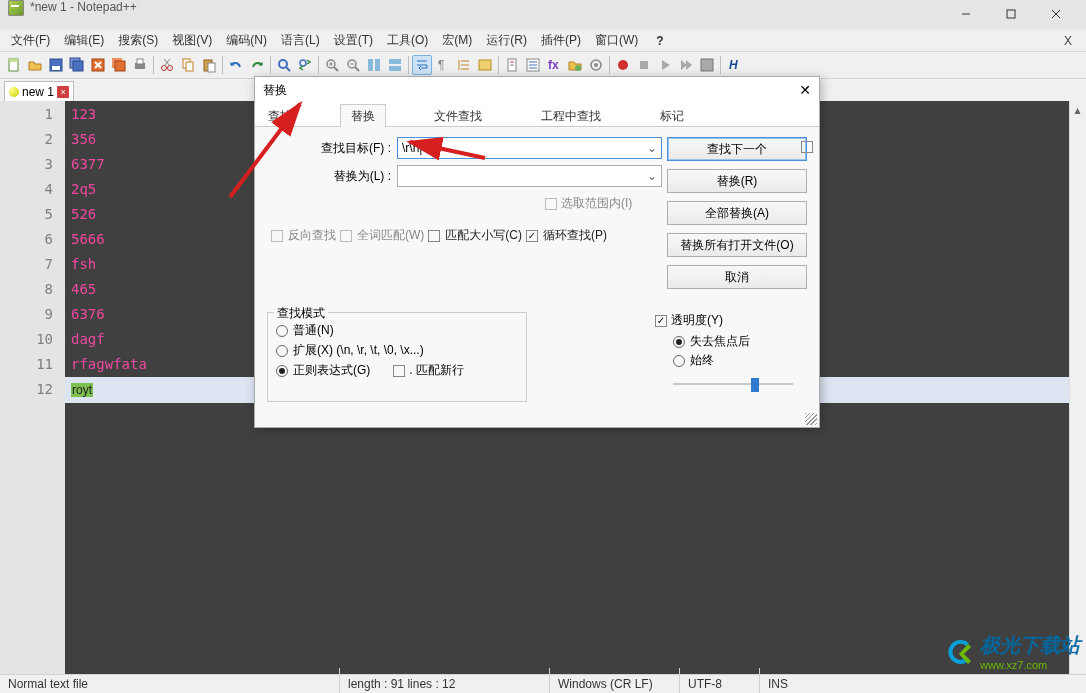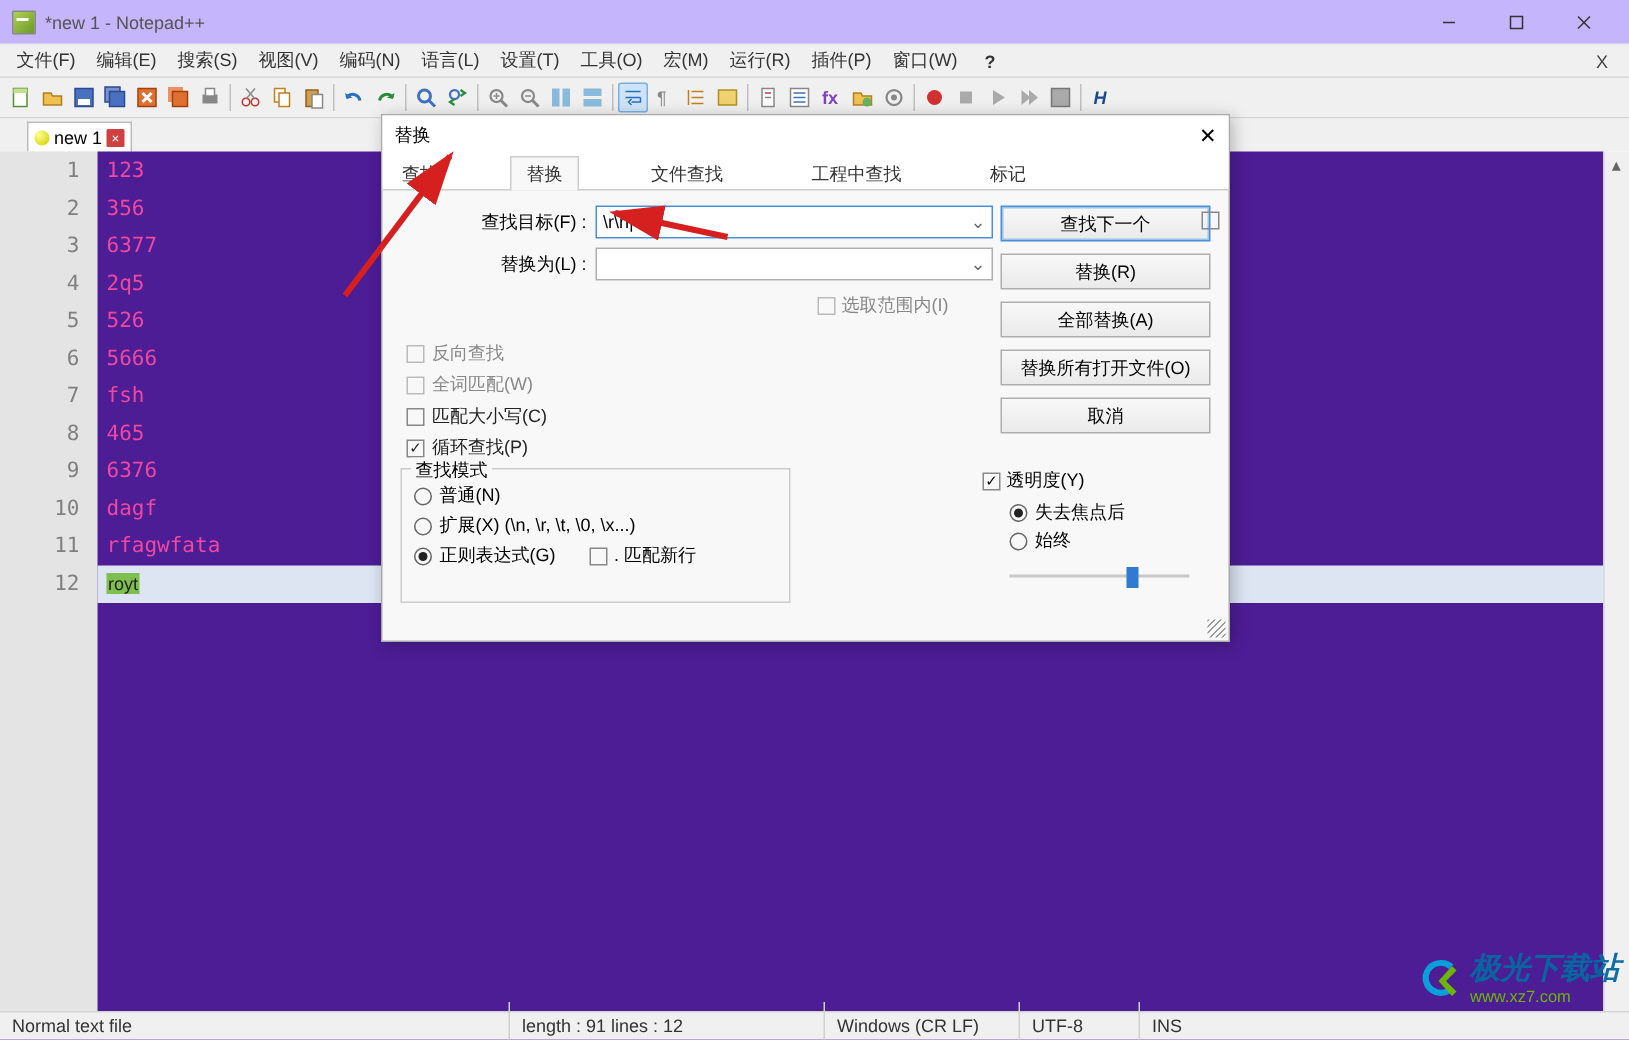--- a/index.html
+++ b/index.html
@@ -1,48 +1,48 @@
 <!DOCTYPE html>
 <html><head>
 <meta charset="utf-8">
 <style>
 * { box-sizing: border-box; margin: 0; padding: 0; font-family: "Microsoft YaHei", "Segoe UI", Tahoma, sans-serif; font-size: 12px; }
 body { background: #fff; width: 1086px; height: 693px; overflow: hidden; position: relative; }
 
 
-.titlebar { height: 30px; background: #c4b5fd; display: flex; align-items: center; padding: 0 8px; border-bottom: 1px solid #e8e8e8; }
+.titlebar { height: 30px; background: #e5e5e5; display: flex; align-items: flex-start; padding: 0 8px; border-bottom: 1px solid #e8e8e8; }
 .titlebar .app-icon { width:16px; height:16px; margin-right:6px; display:inline-block; background:linear-gradient(135deg,#b0d050,#6a9a2a); border:1px solid #888; border-radius:1px; position:relative;}
 .titlebar .app-icon::after{content:"";position:absolute;left:2px;top:4px;width:8px;height:2px;background:#fff;}
 .titlebar .title { color:#555; }
 .titlebar .winbtns { margin-left:auto; display:flex; }
 .titlebar .winbtns div { width:45px; height:28px; display:flex; align-items:center; justify-content:center; color:#666; }
 
 
 .menubar { height:22px; display:flex; align-items:center; padding:0 4px; background:#f0f0f0; border-bottom:1px solid #d8d8d8;}
 .menubar span { padding:2px 7px; color:#333;}
 .menubar .help { margin-left:4px; font-weight:bold;}
 .menubar .close-x{ margin-left:auto; padding:2px 10px; color:#444;}
 
 
 .toolbar { height:27px; background:#f0f0f0; border-bottom:1px solid #d4d4d4; display:flex; align-items:center; padding:0 4px; gap:1px; overflow:hidden;}
 .tb-btn { width:20px; height:20px; border:1px solid transparent; display:flex; align-items:center; justify-content:center; border-radius:2px;}
 .tb-btn svg{display:block;}
 .tb-sep{ width:1px; height:18px; background:#c0c0c0; margin:0 2px;}
 
 
-.doctabs { height:22px; background:#f0f0f0; display:flex; align-items:flex-end; padding-left:18px;}
+.doctabs { height:22px; background:#f0f0f0; display:flex; align-items:flex-end; padding-left:4px;}
 .doctab { height:20px; background:#fff; border:1px solid #bcbcbc; border-bottom:none; display:flex; align-items:center; padding:0 4px; gap:3px;}
 .doctab .dot{ width:10px;height:10px;border-radius:50%;background:radial-gradient(circle at 30% 30%, #ff8, #cc0);}
 .doctab .x{ width:12px;height:12px;background:#d04040;color:#fff;font-size:9px;display:flex;align-items:center;justify-content:center;border-radius:1px;}
 
 
 .editor-wrap { position:absolute; top:101px; left:0; right:0; bottom:19px; display:flex; }
 .gutter { width:65px; background:#e4e4e4; text-align:right; padding-top:1px;}
 .gutter div{ color:#808080; font:14px/25px Consolas,monospace; padding-right:12px;}
-.code { flex:1; background:#4c1d95; padding-top:1px; position:relative;}
+.code { flex:1; background:#404040; padding-top:1px; position:relative;}
 .code .line{ font:14px/25px Consolas,monospace; color:#f048a0; padding-left:6px;}
 .code .line.sel{ background:#dde4f2;}
 .code .line .hilite{ background:#7ec050; color:#222; padding:0 1px;}
 .vscroll{ width:17px; background:#f0f0f0; border-left:1px solid #ddd; position:relative;}
 .vscroll .arr{width:15px;height:17px;display:flex;align-items:center;justify-content:center;color:#666;}
 
 
 .statusbar{ position:absolute; bottom:0; left:0; right:0; height:19px; background:#f0f0f0; border-top:1px solid #d4d4d4; display:flex; align-items:center; font-size:12px; color:#333;}
 .statusbar .cell{ padding:0 8px; border-right:1px solid #d0d0d0; height:32px; display:flex; align-items:center; white-space:nowrap;}
 .statusbar .cell:last-child{border:none;}
@@ -59,21 +59,21 @@
 .row label{ width:100px; text-align:right; padding-right:6px;}
 .row .combo{ flex:1; height:22px; border:1px solid #4a90d9; background:#fff; display:flex; align-items:center; padding:0 4px; position:relative; max-width:265px;}
 .row .combo.plain{ border-color:#adadad;}
 .row .combo .dd{ margin-left:auto; color:#666;}
 .btncol{ position:absolute; right:12px; top:10px; width:140px; display:flex; flex-direction:column; gap:8px;}
 .btncol button{ height:24px; background:linear-gradient(#f8f8f8,#eaeaea); border:1px solid #adadad;}
 .btncol button.primary{ border-color:#4a90d9; box-shadow:0 0 0 1px #9cc3ea inset;}
 .chk-extra{ position:absolute; right:12px; top:13px; width:12px; height:12px; border:1px solid #888; left:auto;}
 .inselchk{ position:absolute; left:420px; top:68px; display:flex; align-items:center; gap:4px; color:#888;}
 .inselchk .box{width:12px;height:12px;border:1px solid #aaa;}
-.opts{ position:absolute; left:16px; top:100px; display:flex; flex-direction:column; gap:4px;}
+.opts{ position:absolute; left:16px; top:100px; display:flex; gap:4px;}
 .opts .opt{ display:flex; align-items:center; gap:5px; color:#888;}
 .opts .opt.enabled{color:#222;}
 .box{width:12px;height:12px;border:1px solid #888;display:inline-flex;align-items:center;justify-content:center;font-size:10px;}
 .box.disabled{border-color:#bbb;}
 .fieldset{ position:absolute; border:1px solid #ccc; padding:6px 8px 8px;}
 .fieldset .legend{ position:absolute; top:-8px; left:6px; background:#f8f8f8; padding:0 3px;}
 .fs-mode{ left:12px; top:185px; width:260px; height:90px;}
 .fs-mode .ropt{ display:flex; align-items:center; gap:5px; margin:3px 0;}
 .radio{width:12px;height:12px;border:1px solid #666;border-radius:50%;display:inline-flex;align-items:center;justify-content:center;}
 .radio .dot{width:6px;height:6px;background:#222;border-radius:50%;}

